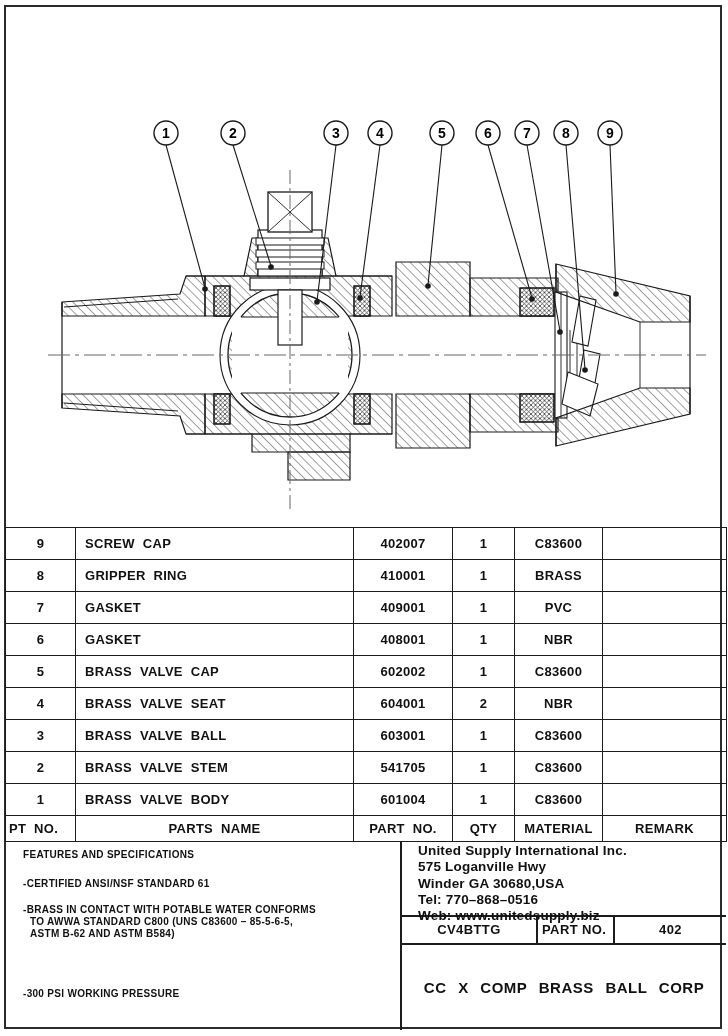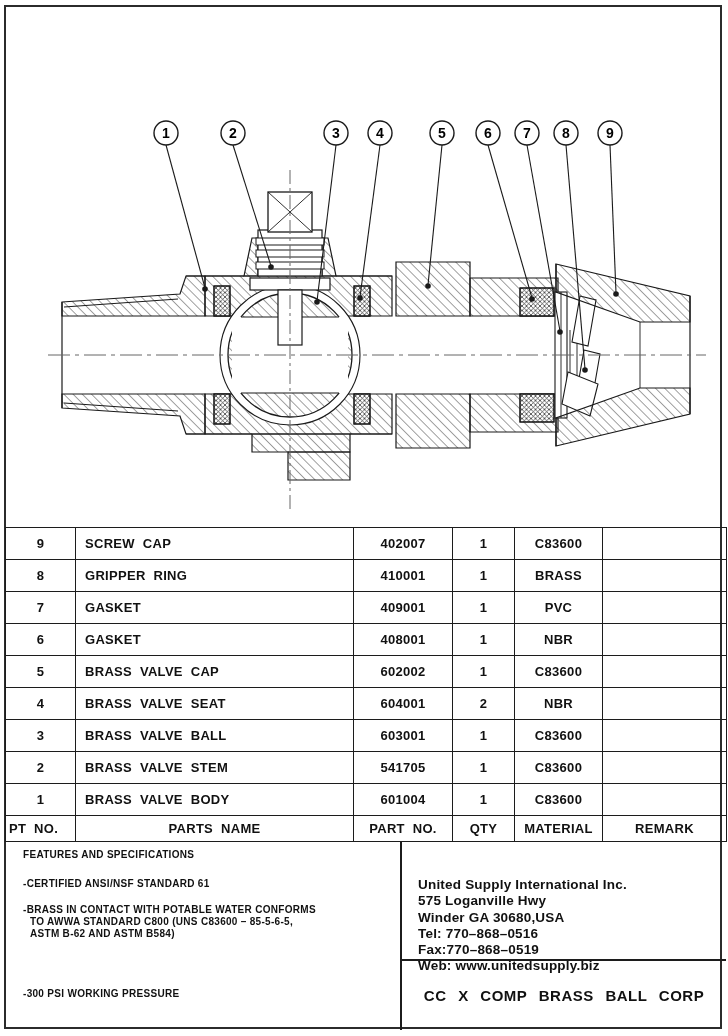--- a/index.html
+++ b/index.html
@@ -19,21 +19,21 @@
   td.c-pt,td.c-pn,td.c-qty,td.c-mat,td.c-rem{text-align:center;}
   td.c-name{text-align:left;padding-left:9px;}
   td.h-pt{text-align:left;padding-left:3px;margin-left:19px;}
 
   
   #bottom-section{position:absolute;left:5px;top:841px;width:721px;height:189px;display:flex;}
   #features-box{width:397px;border-right:2px solid #1c1c1c;position:relative;box-sizing:border-box;}
   .feat{position:absolute;left:18px;font-size:10px;font-weight:700;letter-spacing:.3px;white-space:nowrap;}
   .feat.indent{left:25px;}
   #right-col{flex:1;display:flex;flex-direction:column;}
-  #company-box{height:96px;border-bottom:2px solid #1c1c1c;padding:12px 0 0 16px;box-sizing:border-box;margin-top:24px;}
+  #company-box{height:76px;border-bottom:2px solid #1c1c1c;padding:2px 0 0 16px;box-sizing:border-box;}
   .co-line{font-size:13.5px;font-weight:700;letter-spacing:.2px;line-height:16.3px;white-space:nowrap;}
   #model-row{height:28px;border-bottom:2px solid #1c1c1c;display:flex;box-sizing:border-box;}
   #model-row .cell{font-size:13px;font-weight:700;letter-spacing:.4px;line-height:26px;box-sizing:border-box;}
   #model-cell{width:136px;text-align:center;border-right:2px solid #1c1c1c;}
   #partno-label-cell{width:77px;text-align:left;padding-left:4px;border-right:2px solid #1c1c1c;}
   #partno-value-cell{flex:1;text-align:center;}
   #product-title-box{flex:1;display:flex;align-items:center;justify-content:center;}
   #product-title{font-size:15px;font-weight:700;letter-spacing:.5px;word-spacing:7px;white-space:nowrap;}
 </style>
 </head>
@@ -315,21 +315,25 @@
       <div class="feat indent" style="top:75px;">TO AWWA STANDARD C800 (UNS C83600 – 85-5-6-5,</div>
       <div class="feat indent" style="top:87px;">ASTM B-62 AND ASTM B584)</div>
       <div class="feat" style="top:119px;margin-top:28px;">-300 PSI WORKING PRESSURE</div>
     </div>
     <div id="right-col">
       <div id="company-box">
         <div class="co-line">United Supply International Inc.</div>
         <div class="co-line">575 Loganville Hwy</div>
         <div class="co-line">Winder GA 30680,USA</div>
         <div class="co-line">Tel: 770–868–0516</div>
-        <div class="co-line">Fax:770–868–0519</div>
         <div class="co-line">Web: www.unitedsupply.biz</div>
+      </div>
+      <div id="model-row">
+        <div class="cell" id="model-cell">CV4BTTG</div>
+        <div class="cell" id="partno-label-cell">PART NO.</div>
+        <div class="cell" id="partno-value-cell">402</div>
       </div>
       <div id="product-title-box">
         <div id="product-title">CC X COMP BRASS BALL CORP</div>
       </div>
     </div>
   </div>
 </div>
 
 </body></html>

